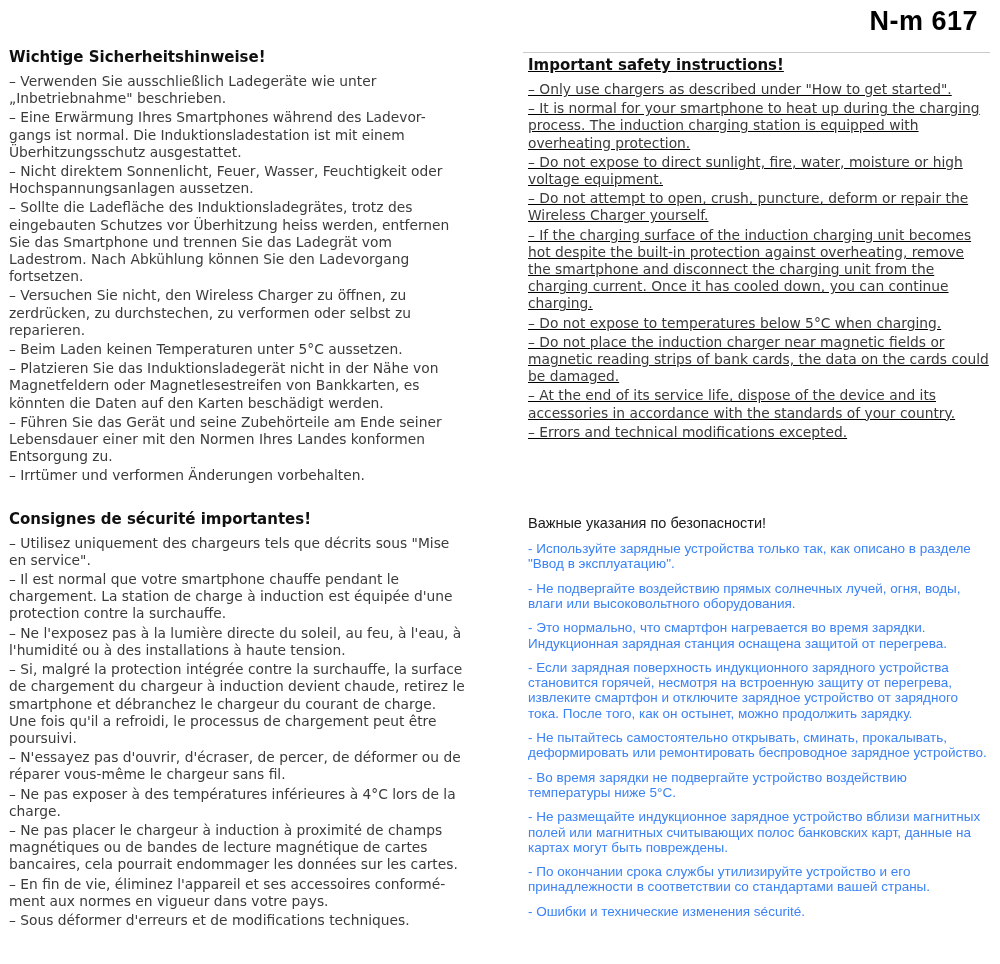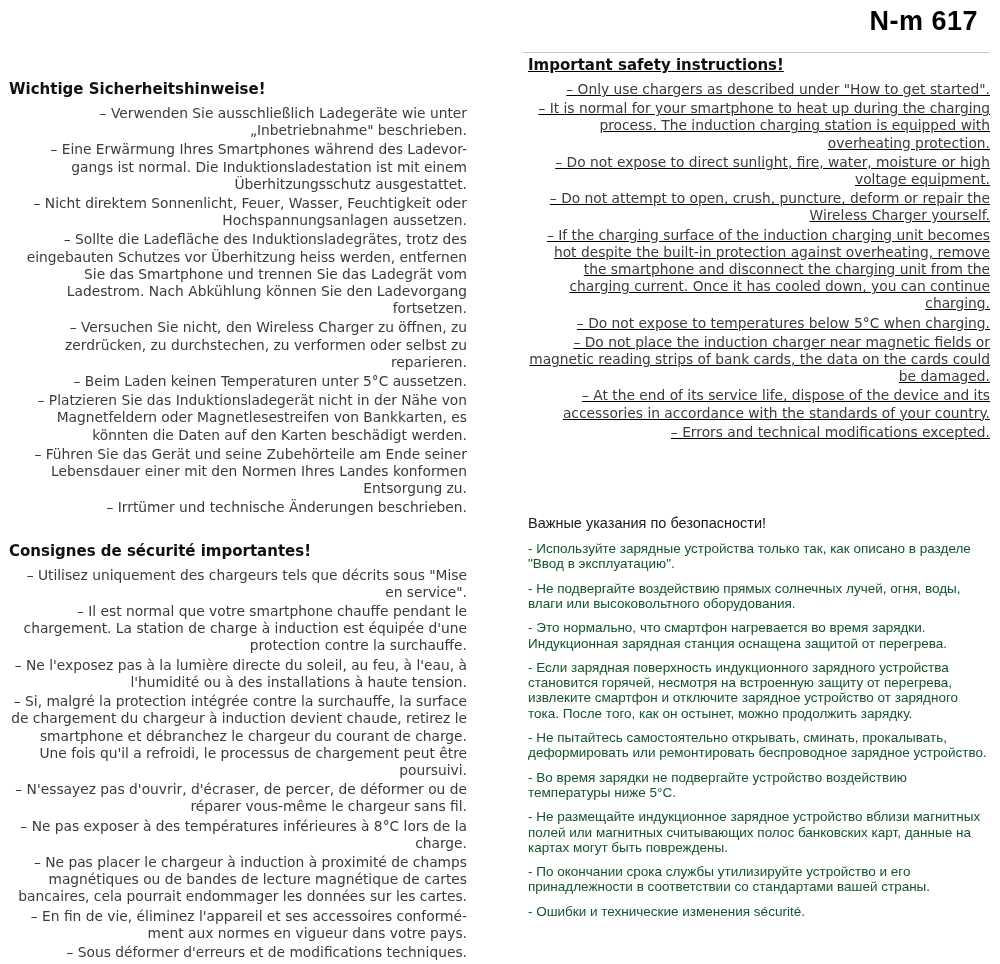--- a/index.html
+++ b/index.html
@@ -39,55 +39,54 @@
     letter-spacing: 0.5px;
     text-align: right;
     color: #000000;
     margin: 6px 12px 16px 0;
   }
   .rule {
     border-top: 1px solid #cacaca;
     height: 0;
     margin: 7px 0 0 0;
   }
-  section { display: block; margin-top: 32px; }
+  section { display: block; }
   .sec-inner { padding-left: 5px; }
   .sec-en { margin-top: 3px; text-decoration: underline; }
   .sec-fr { margin-top: 25px; }
   .sec-ru { margin-top: 74px; }
 
   .lat-head {
     font-family: "DejaVu Sans", sans-serif;
     font-weight: 700;
     font-size: 15px;
     line-height: 19px;
     color: #101010;
     margin: 0 0 6px 0;
   }
   .lat-body p {
     font-family: "DejaVu Sans", sans-serif;
     font-size: 13.8px;
     line-height: 17.2px;
     color: #3b3b3b;
     margin: 0 0 2px 0;
-    text-align: right;
   }
   .ru-head {
     font-family: "Liberation Sans", sans-serif;
     font-weight: 400;
     font-size: 14.5px;
     line-height: 17px;
     color: #1a1a1a;
     margin: 0 0 9px 0;
   }
   .ru-body p {
     font-family: "Liberation Sans", sans-serif;
     font-size: 13.5px;
     line-height: 15.3px;
-    color: #14532d;
+    color: #3b82f6;
     margin: 0 0 9px 0;
   }
 </style>
 </head>
 <body>
 
 <div class="page">
 
   <div class="col-left">
 
@@ -95,33 +94,33 @@
       <h2 class="lat-head">Wichtige Sicherheitshinweise!</h2>
       <div class="lat-body">
           <p>– Verwenden Sie ausschließlich Ladegeräte wie unter „Inbetriebnahme" beschrieben.</p>
           <p>– Eine Erwärmung Ihres Smartphones während des Ladevor-gangs ist normal. Die Induktionsladestation ist mit einem Überhitzungsschutz ausgestattet.</p>
           <p>– Nicht direktem Sonnenlicht, Feuer, Wasser, Feuchtigkeit oder Hochspannungsanlagen aussetzen.</p>
           <p>– Sollte die Ladefläche des Induktionsladegrätes, trotz des eingebauten Schutzes vor Überhitzung heiss werden, entfernen Sie das Smartphone und trennen Sie das Ladegrät vom Ladestrom. Nach Abkühlung können Sie den Ladevorgang fortsetzen.</p>
           <p>– Versuchen Sie nicht, den Wireless Charger zu öffnen, zu zerdrücken, zu durchstechen, zu verformen oder selbst zu reparieren.</p>
           <p>– Beim Laden keinen Temperaturen unter 5°C aussetzen.</p>
           <p>– Platzieren Sie das Induktionsladegerät nicht in der Nähe von Magnetfeldern oder Magnetlesestreifen von Bankkarten, es könnten die Daten auf den Karten beschädigt werden.</p>
           <p>– Führen Sie das Gerät und seine Zubehörteile am Ende seiner Lebensdauer einer mit den Normen Ihres Landes konformen Entsorgung zu.</p>
-          <p>– Irrtümer und technische Änderungen beschrieben.</p>
+          <p>– Irrtümer und verformen Änderungen vorbehalten.</p>
         </div>
     </section>
 
     <section class="sec-fr">
       <h2 class="lat-head">Consignes de sécurité importantes!</h2>
       <div class="lat-body">
           <p>– Utilisez uniquement des chargeurs tels que décrits sous "Mise en service".</p>
           <p>– Il est normal que votre smartphone chauffe pendant le chargement. La station de charge à induction est équipée d'une protection contre la surchauffe.</p>
           <p>– Ne l'exposez pas à la lumière directe du soleil, au feu, à l'eau, à l'humidité ou à des installations à haute tension.</p>
           <p>– Si, malgré la protection intégrée contre la surchauffe, la surface de chargement du chargeur à induction devient chaude, retirez le smartphone et débranchez le chargeur du courant de charge. Une fois qu'il a refroidi, le processus de chargement peut être poursuivi.</p>
           <p>– N'essayez pas d'ouvrir, d'écraser, de percer, de déformer ou de réparer vous-même le chargeur sans fil.</p>
-          <p>– Ne pas exposer à des températures inférieures à 8°C lors de la charge.</p>
+          <p>– Ne pas exposer à des températures inférieures à 4°C lors de la charge.</p>
           <p>– Ne pas placer le chargeur à induction à proximité de champs magnétiques ou de bandes de lecture magnétique de cartes bancaires, cela pourrait endommager les données sur les cartes.</p>
           <p>– En fin de vie, éliminez l'appareil et ses accessoires conformé-ment aux normes en vigueur dans votre pays.</p>
           <p>– Sous déformer d'erreurs et de modifications techniques.</p>
         </div>
     </section>
 
   </div>
 
   <div class="col-right">
 

